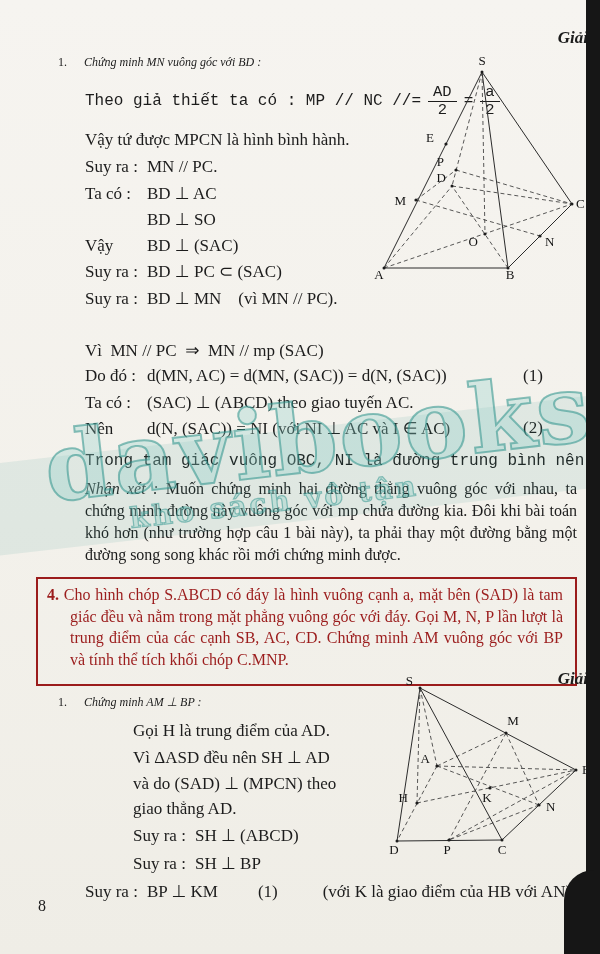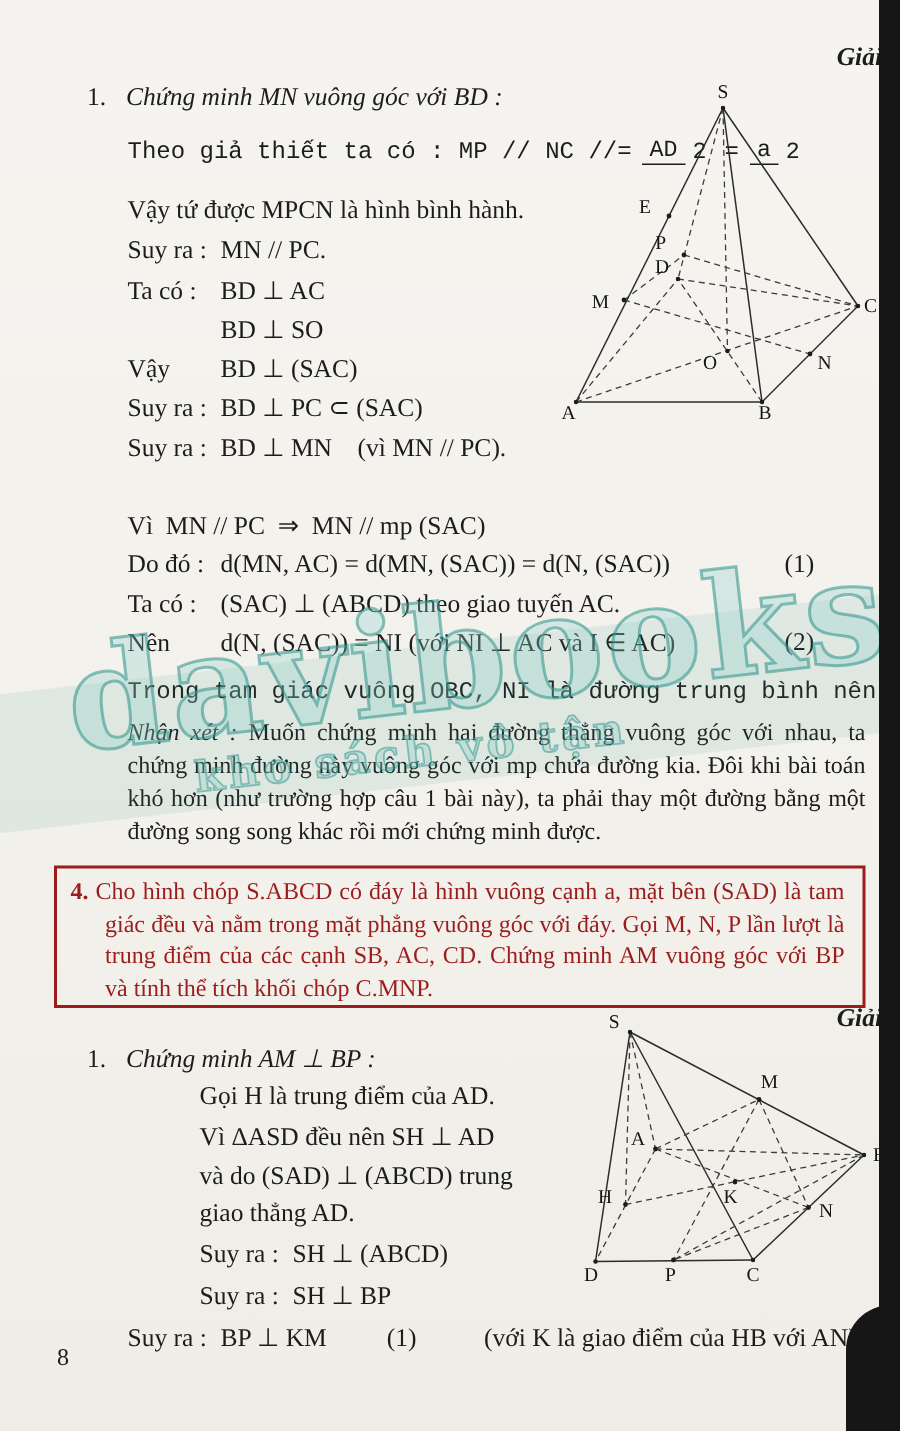--- a/index.html
+++ b/index.html
@@ -5,34 +5,34 @@
   * { margin:0; padding:0; box-sizing:border-box; }
   html,body { width:600px; height:954px; }
   .page {
     position:relative; width:600px; height:954px; overflow:hidden;
     background:linear-gradient(180deg,#f6f4f0 0%,#f3f1eb 55%,#efede6 100%);
     color:#1c1c1c; font-family:"Liberation Serif", serif; font-size:17px;
   }
   .abs { position:absolute; }
   .it { font-style:italic; }
   .center-head { left:0; width:588px; text-align:right; font-weight:bold; font-style:italic; font-size:17px; }
-  .step-title { left:58px; font-size:17px; }
+  .step-title { left:58px; font-size:12px; }
   .step-title .num { display:inline-block; width:26px; font-style:normal; }
   .line { left:85px; width:500px; white-space:nowrap; }
   .row { left:85px; width:500px; white-space:nowrap; }
   .row .lbl { display:inline-block; width:62px; }
   .row .tag { position:absolute; left:438px; top:0; }
   .fracline { left:85px; width:505px; height:38px; display:flex; align-items:center; gap:7px; font-size:16px; white-space:nowrap;font-family:Liberation Mono, monospace; }
-  .frac { display:inline-flex; align-items:center; line-height:1.05; font-size:15.5px; }
+  .frac { display:inline-flex; flex-direction:column; align-items:center; line-height:1.05; font-size:15.5px; }
   .frac .fnum { border-bottom:1px solid #1c1c1c; padding:0 5px; }
   .frac .fden { padding:0 5px; }
   .note { left:85px; width:492px; font-size:16px; line-height:22px; text-align:justify; white-space:normal; }
   .p4box {
     left:36px; top:577px; width:541px; border:2px solid #9b1c1c; color:#9b1c1c;
-    padding:5px 12px 0 32px; font-size:16px; line-height:21.5px; text-align:justify;
+    padding:5px 12px 14px 32px; font-size:16px; line-height:21.5px; text-align:justify;
     text-indent:-23px; background:transparent;
   }
   .p4box .num { font-weight:bold; }
   .narrow { width:310px;margin-left:48px; }
   .pagenum { left:38px; top:897px; font-size:16px; }
   .scan-strip { right:0; top:0; width:14px; height:954px; background:#161616; }
   .scan-corner { right:0; bottom:0; width:36px; height:84px; background:#161616; border-top-left-radius:30px; }
   .fig { pointer-events:none; }
   .fig text { font-family:"Liberation Serif", serif; font-size:13px; fill:#141414; }
   .wm-band { left:-36px; top:428px; width:690px; height:92px; background:rgba(64,158,150,0.11);
@@ -110,21 +110,21 @@
   </div>
 
   <div class="abs center-head" style="top:669px">Giải</div>
 
   <div class="abs step-title" style="top:695px">
     <span class="num">1.</span><span class="it">Chứng minh AM ⊥ BP :</span>
   </div>
 
   <div class="abs line narrow" style="top:721px">Gọi H là trung điểm của AD.</div>
   <div class="abs line narrow" style="top:747px">Vì ΔASD đều nên SH ⊥ AD</div>
-  <div class="abs line narrow" style="top:773px">và do (SAD) ⊥ (ABCD) trung</div>
+  <div class="abs line narrow" style="top:773px">và do (SAD) ⊥ (MPCN) theo</div>
   <div class="abs line narrow" style="top:799px">giao thẳng AD.</div>
 
   <div class="abs row narrow" style="top:825px"><span class="lbl">Suy ra :</span><span>SH ⊥ (ABCD)</span></div>
   <div class="abs row narrow" style="top:853px"><span class="lbl">Suy ra :</span><span>SH ⊥ BP</span></div>
 
   <div class="abs row" style="top:881px">
     <span class="lbl">Suy ra :</span><span>BP ⊥ KM</span><span style="margin-left:40px">(1)</span><span style="margin-left:45px">(với K là giao điểm của HB với AN)</span>
   </div>
 
   <div class="abs pagenum">8</div>

